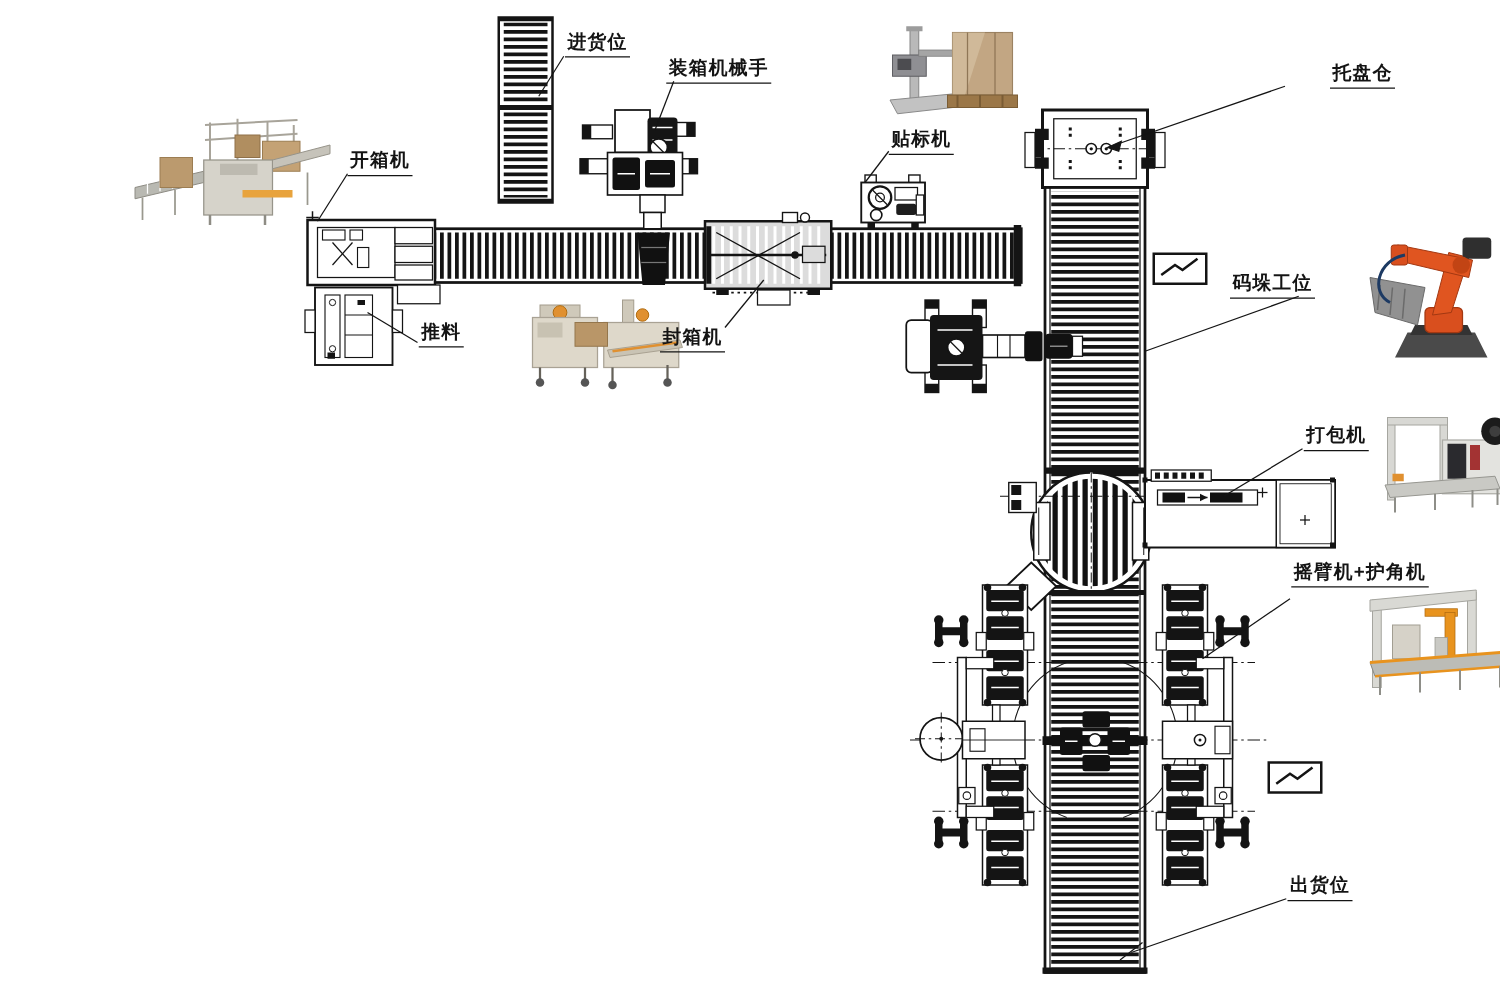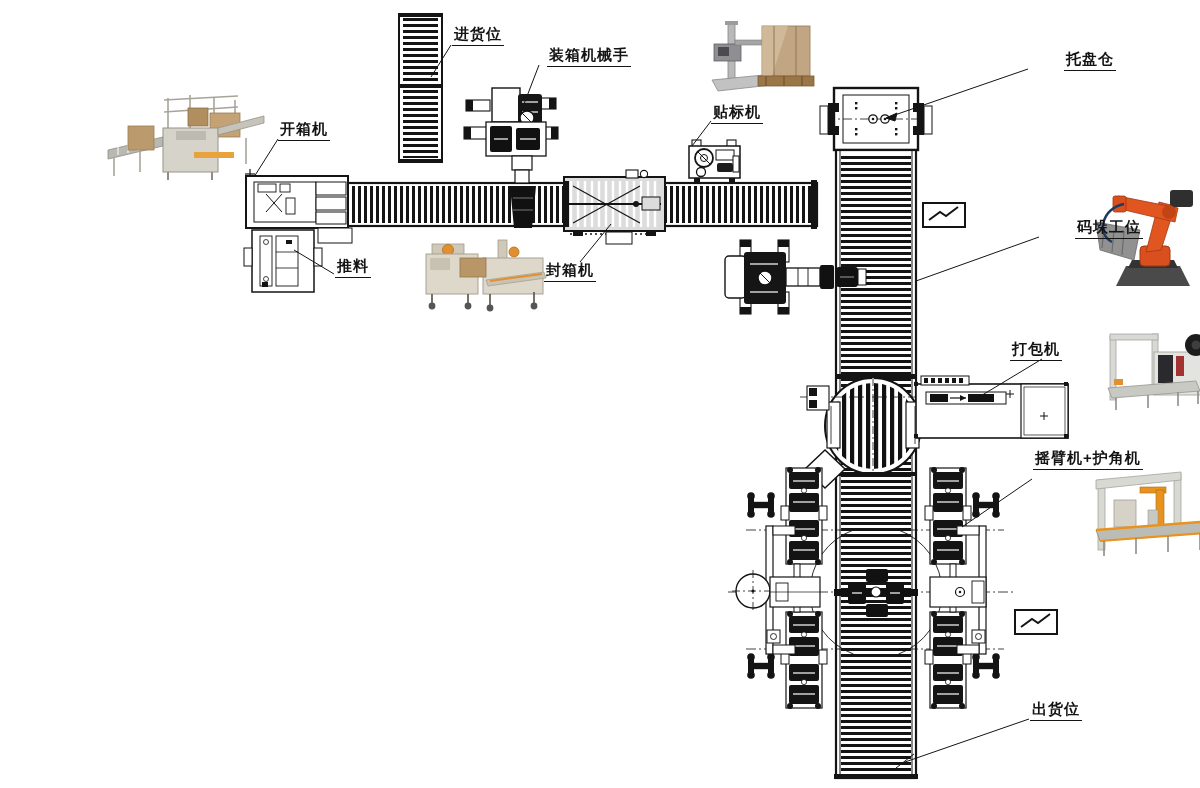--- a/index.html
+++ b/index.html
@@ -486,24 +486,24 @@
     <g stroke="#8e8e88" stroke-width="1.6">
       <line x1="1076" y1="541" x2="1076" y2="556"></line>
           <line x1="1108" y1="538" x2="1108" y2="554"></line>
       <line x1="1140" y1="536" x2="1140" y2="552"></line>
           <line x1="1172" y1="533" x2="1172" y2="550"></line>
     </g>
   </g>
 </svg>
 
 <div class="lbl" style="left:424px;top:26px">进货位</div>
-<div class="lbl" style="left:519px;top:47px">装箱机械手</div>
+<div class="lbl" style="left:505px;top:47px">装箱机械手</div>
 <div class="lbl" style="left:250px;top:121px">开箱机</div>
 <div class="lbl" style="left:307px;top:258px">推料</div>
-<div class="lbl" style="left:516px;top:262px">封箱机</div>
+<div class="lbl" style="left:500px;top:262px">封箱机</div>
 <div class="lbl" style="left:683px;top:104px">贴标机</div>
 <div class="lbl" style="left:1036px;top:51px">托盘仓</div>
-<div class="lbl" style="left:1047px;top:219px">码垛工位</div>
-<div class="lbl" style="left:982px;top:341px">打包机</div>
+<div class="lbl" style="left:956px;top:219px">码垛工位</div>
+<div class="lbl" style="left:1015px;top:341px">打包机</div>
 <div class="lbl" style="left:1005px;top:450px">摇臂机+护角机</div>
 <div class="lbl" style="left:1002px;top:701px">出货位</div>
 
 </div>
 
 </body></html>

